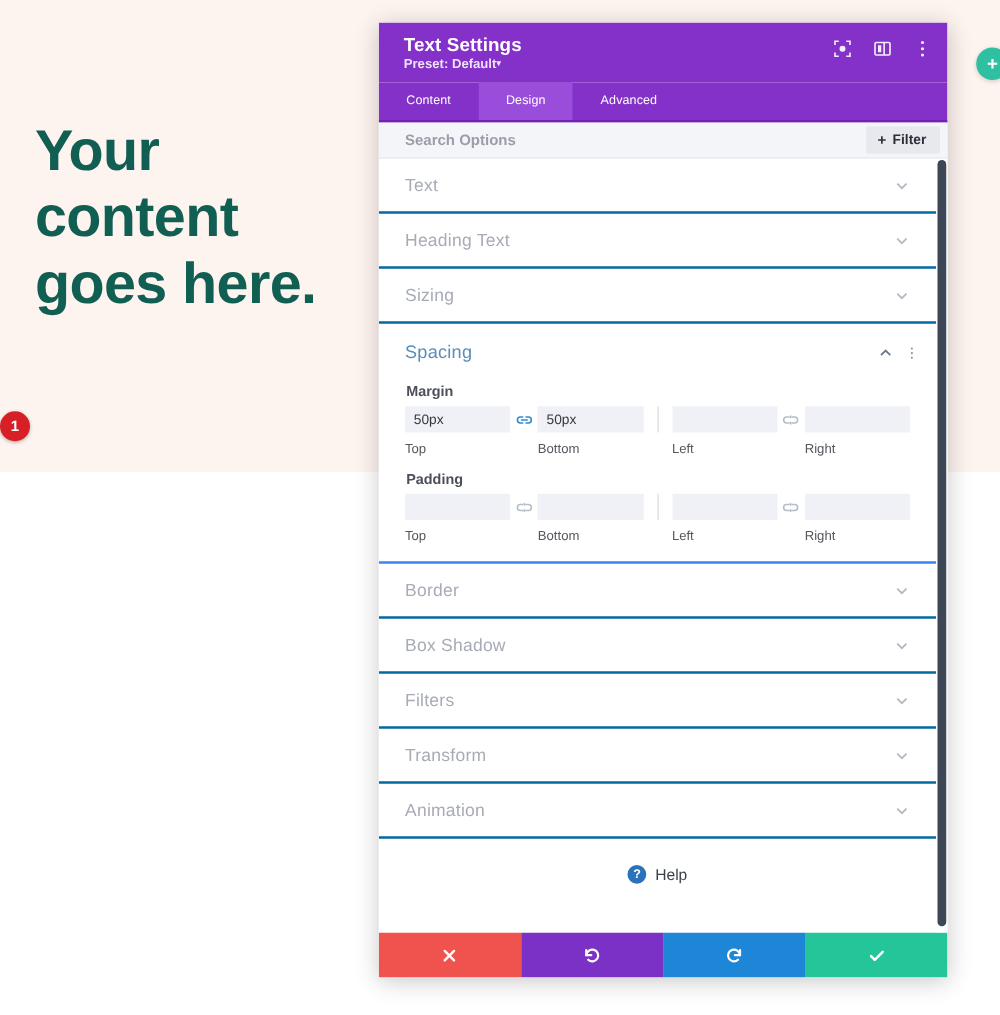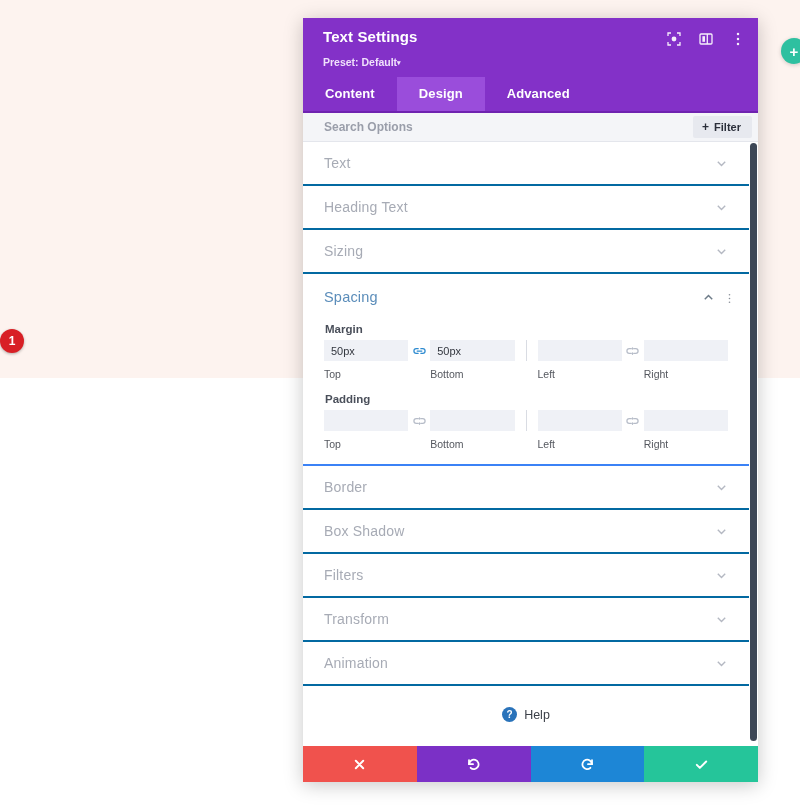--- a/index.html
+++ b/index.html
@@ -49,39 +49,39 @@
 
   
   .m-head {
     background: #8331c8; color: #fff;
     padding: 10px 14px 9px 20px;
     position: relative;
     flex: 0 0 auto;
   }
   .m-title { font-size: 15px; font-weight: 700; letter-spacing: .1px; }
   .m-preset {
-    font-size: 10.5px; font-weight: 700; margin-top: 11px;
+    font-size: 10.5px; font-weight: 700; margin-top: 0;
     color: #efe1fb; display: flex; align-items: center; gap: 0;
   }
   .m-preset .caret { font-size: 7px; line-height: 1; }
   .head-icons {
     position: absolute; right: 12px; top: 13px;
     display: flex; align-items: center; gap: 16px;
   }
   .hicon { width: 16px; height: 16px; opacity: .92; }
   .hicon svg { display: block; }
 
   
   .m-tabs {
     background: #8331c8; display: flex; flex: 0 0 auto;
     border-bottom: 2px solid #6f23b0;
   }
   .m-tab {
     padding: 9px 22px 10px 22px;
-    font-size: 13px; font-weight: 700; color: #fff;
+    font-size: 10px; font-weight: 400; color: #fff;
     letter-spacing: .1px;
   }
   .m-tab.active { background: #9a4ddb; }
 
   
   .m-search {
     flex: 0 0 auto; height: 29px;
     background: #f4f5f8; border-bottom: 1px solid #e4e6ec;
     display: flex; align-items: center; position: relative;
   }
@@ -206,20 +206,21 @@
   .fb-redo  { background: #1d86d6; }
   .fb-save  { background: #25c59a; }
 </style>
 </head>
 <body>
 
 <div id="root">
 
   <div class="page-hero"></div>
   <div class="page-below"></div>
+  <div class="hero-text">Your content goes here.</div>
   <div class="add-fab">
     <span>+</span>
   </div>
 
   <div class="modal">
 
     <div class="m-head">
       <div class="m-title">Text Settings</div>
       <div class="m-preset">
         <span>Preset: Default</span>

